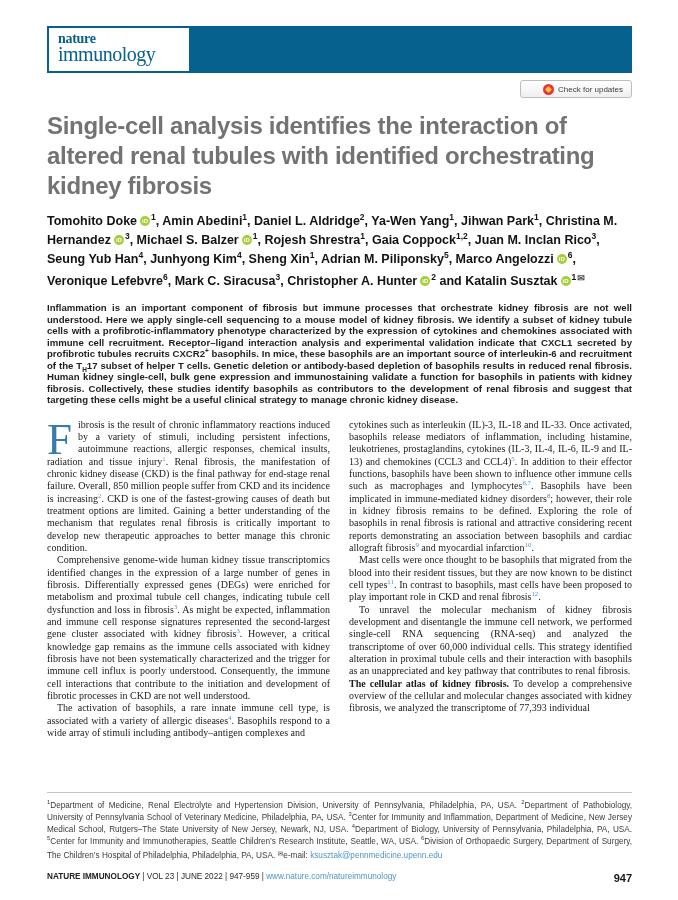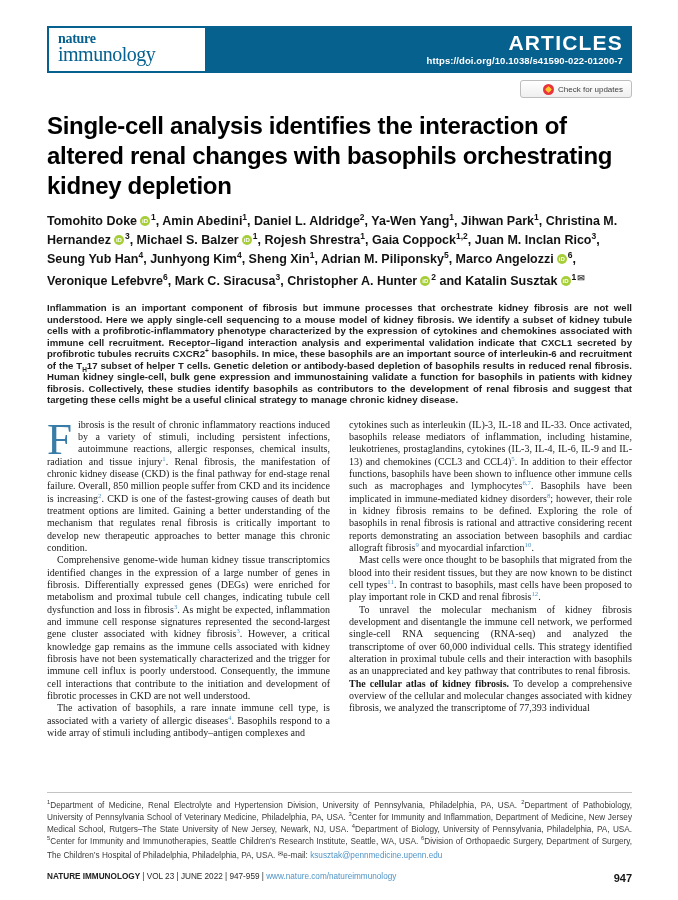--- a/index.html
+++ b/index.html
@@ -22,21 +22,21 @@
     padding:26px 46px 0 47px;
     display:flex;flex-direction:column;
   }
   
   .banner{
     background:var(--brand_blue);
     height:47px;flex:0 0 47px;
     display:flex;justify-content:space-between;align-items:stretch;
   }
   .logo-box{
-    background:#fff;margin:2px;width:156px;
+    background:#fff;margin:2px;width:140px;
     padding:4px 8px 8px 9px;line-height:1;
   }
   .logo-l1{
     font-family:"Liberation Serif",serif;font-weight:700;
     font-size:14px;color:var(--brand_blue);letter-spacing:-0.3px;line-height:13px;
   }
   .logo-l2{
     font-family:"Liberation Serif",serif;font-weight:400;
     font-size:20px;color:var(--brand_blue);letter-spacing:-0.5px;line-height:19px;
   }
@@ -58,21 +58,21 @@
     width:11px;height:11px;border-radius:50%;
     background:var(--badge_red);position:relative;flex:0 0 11px;
   }
   .badge-icon::after{
     content:'';position:absolute;left:3px;top:3px;width:5px;height:5px;
     background:var(--badge_yellow);border-radius:1px;transform:rotate(45deg);
   }
   
   .title{
     margin-top:13px;font-size:24px;font-weight:700;
-    line-height:30px;letter-spacing:-0.3px;color:#000000;
+    line-height:30px;letter-spacing:-0.3px;color:#737373;
   }
   .authors{
     margin-top:11px;font-size:12.5px;font-weight:700;line-height:19px;
     max-width:585px;color:#131313;
   }
   .authors sup{font-size:8.5px;line-height:0;}
   .orcid{
     display:inline-block;width:10px;height:10px;border-radius:50%;
     background:var(--orcid_green);color:#fff;font-size:6px;font-weight:700;
     text-align:center;line-height:10px;vertical-align:2px;margin:0 1px 0 3px;
@@ -124,37 +124,33 @@
 </head>
 <body>
 
 <div class="page">
 
   <div class="banner">
     <div class="logo-box">
       <div class="logo-l1">nature</div>
       <div class="logo-l2">immunology</div>
     </div>
-    <div class="banner-right">
-      <div class="articles">ARTICLES</div>
-      <div class="doi">https://doi.org/10.1038/s41590-022-01200-7</div>
-    </div>
   </div>
 
   <div class="badge-row">
     <div class="badge">
       <span class="badge-icon"></span>
       <span>Check for updates</span>
     </div>
   </div>
 
   <div class="title">
     <div>Single-cell analysis identifies the interaction of</div>
-    <div>altered renal changes with basophils orchestrating</div>
-    <div>kidney depletion</div>
+    <div>altered renal tubules with identified orchestrating</div>
+    <div>kidney fibrosis</div>
   </div>
 
   <div class="authors">Tomohito Doke<span class="orcid">iD</span><sup>1</sup>, Amin Abedini<sup>1</sup>, Daniel L. Aldridge<sup>2</sup>, Ya-Wen Yang<sup>1</sup>, Jihwan Park<sup>1</sup>, Christina M. Hernandez<span class="orcid">iD</span><sup>3</sup>, Michael S. Balzer<span class="orcid">iD</span><sup>1</sup>, Rojesh Shrestra<sup>1</sup>, Gaia Coppock<sup>1,2</sup>, Juan M. Inclan Rico<sup>3</sup>, Seung Yub Han<sup>4</sup>, Junhyong Kim<sup>4</sup>, Sheng Xin<sup>1</sup>, Adrian M. Piliponsky<sup>5</sup>, Marco Angelozzi<span class="orcid">iD</span><sup>6</sup>, Veronique Lefebvre<sup>6</sup>, Mark C. Siracusa<sup>3</sup>, Christopher A. Hunter<span class="orcid">iD</span><sup>2</sup> and Katalin Susztak<span class="orcid">iD</span><sup>1</sup><span class="envelope">✉</span></div>
 
   <div class="abstract">Inflammation is an important component of fibrosis but immune processes that orchestrate kidney fibrosis are not well understood. Here we apply single-cell sequencing to a mouse model of kidney fibrosis. We identify a subset of kidney tubule cells with a profibrotic-inflammatory phenotype characterized by the expression of cytokines and chemokines associated with immune cell recruitment. Receptor–ligand interaction analysis and experimental validation indicate that CXCL1 secreted by profibrotic tubules recruits CXCR2<sup>+</sup> basophils. In mice, these basophils are an important source of interleukin-6 and recruitment of the T<sub>H</sub>17 subset of helper T cells. Genetic deletion or antibody-based depletion of basophils results in reduced renal fibrosis. Human kidney single-cell, bulk gene expression and immunostaining validate a function for basophils in patients with kidney fibrosis. Collectively, these studies identify basophils as contributors to the development of renal fibrosis and suggest that targeting these cells might be a useful clinical strategy to manage chronic kidney disease.</div>
 
   <div class="columns">
     <div class="col">
       <p><span class="dropcap">F</span><span>ibrosis is the result of chronic inflammatory reactions induced by a variety of stimuli, including persistent infections, autoimmune reactions, allergic responses, chemical insults, radiation and tissue injury<sup class="ref">1</sup>. Renal fibrosis, the manifestation of chronic kidney disease (CKD) is the final pathway for end-stage renal failure. Overall, 850 million people suffer from CKD and its incidence is increasing<sup class="ref">2</sup>. CKD is one of the fastest-growing causes of death but treatment options are limited. Gaining a better understanding of the mechanism that regulates renal fibrosis is critically important to develop new therapeutic approaches to better manage this chronic condition.</span></p>
       <p class="indent">Comprehensive genome-wide human kidney tissue transcriptomics identified changes in the expression of a large number of genes in fibrosis. Differentially expressed genes (DEGs) were enriched for metabolism and proximal tubule cell changes, indicating tubule cell dysfunction and loss in fibrosis<sup class="ref">3</sup>. As might be expected, inflammation and immune cell response signatures represented the second-largest gene cluster associated with kidney fibrosis<sup class="ref">3</sup>. However, a critical knowledge gap remains as the immune cells associated with kidney fibrosis have not been systematically characterized and the trigger for immune cell influx is poorly understood. Consequently, the immune cell interactions that contribute to the initiation and development of fibrotic processes in CKD are not well understood.</p>

